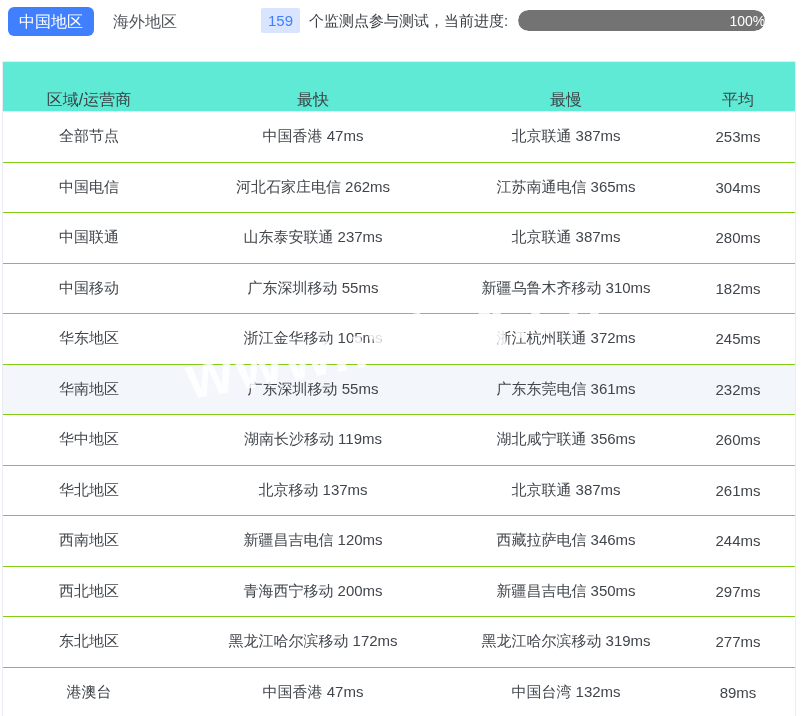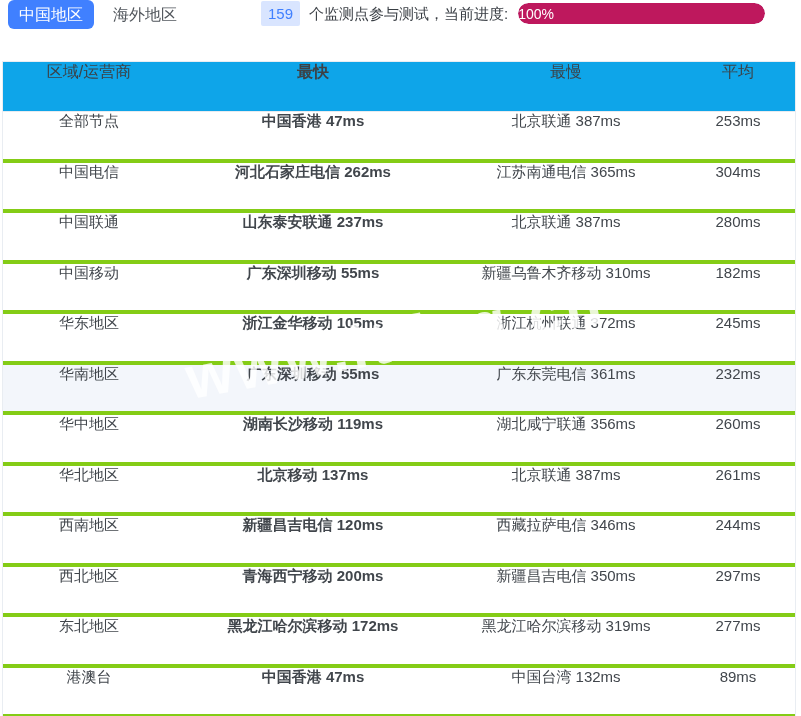--- a/index.html
+++ b/index.html
@@ -1,43 +1,43 @@
 <!DOCTYPE html>
 <html><head>
 <meta charset="utf-8">
 <style>
   * { margin:0; padding:0; box-sizing:border-box; }
   html,body { width:801px; height:716px; overflow:hidden; background:#ffffff;
     font-family:"Liberation Sans","DejaVu Sans",sans-serif; }
   body { position:relative; }
 
   
-  .topbar { height:61px; display:flex; align-items:flex-start; padding:0 11px 0 8px; background:#fff; }
+  .topbar { height:61px; display:flex; align-items:flex-start; padding:7px 11px 0 8px; background:#fff; }
   .tab-btn { border:none; background:#4080ff; color:#fff; font-size:16px; line-height:20px;
     padding:4px 11px; border-radius:6px; height:29px; cursor:pointer;
     font-family:inherit; }
   .tab-plain { color:#51565c; font-size:16px; line-height:29px; margin-left:19px; cursor:pointer;text-align:center; }
   .count-badge { margin-left:84px; background:#d9e5ff; color:#4080ff; font-size:15px;
     line-height:19px; padding:3px 7px; border-radius:2px; height:25px; margin-top:1px;text-align:right; }
   .monitor-desc { color:#383d43; font-size:15px; line-height:27px; margin-left:9px; }
   .progress-track { margin-left:10px; margin-top:3px; width:247px; height:21px;
     border-radius:11px; background:#e9eef8; overflow:hidden; position:relative; }
-  .progress-fill { position:absolute; left:0; top:0; bottom:0; background:#be185d;
-    border-radius:11px; display:flex; align-items:center; justify-content:flex-start; }
+  .progress-fill { position:absolute; left:0; top:0; bottom:0; background:#737373;
+    border-radius:11px; display:flex; align-items:center; justify-content:flex-end; }
   .progress-label { color:#fff; font-size:14px; }
 
   
   .result-table { margin:0 5px 0 2px; border:1px solid #e9edf2; border-bottom:none; }
-  .t-head { display:flex; height:50px; background:#0ea5e9; border-bottom:1px solid #e8ebf0;
-    align-items:flex-start; }
-  .t-row { display:flex; height:50.5px; border-bottom:4px solid #84cc16;
+  .t-head { display:flex; height:50px; background:#5eead4; border-bottom:1px solid #e8ebf0;
+    align-items:flex-end; }
+  .t-row { display:flex; height:50.5px; align-items:center; border-bottom:1px solid #84cc16;
     background:#fff; }
   .t-row.hl { background:#f3f6fb; }
   .c1 { width:172px; text-align:center; }
-  .c2 { width:276px; text-align:center;font-weight:bold; }
+  .c2 { width:276px; text-align:center; }
   .c3 { width:230px; text-align:center; }
   .c4 { flex:1; text-align:center; }
   .t-head div { color:#3c4146; font-size:16px; }
   .t-row div { color:#41464c; font-size:15px; }
   .t-row .c4 { font-size:15px; }
 
   
   .watermark { position:absolute; left:183px; top:306px; transform:rotate(-10.5deg);
     color:rgba(255,255,255,0.82); font-size:60px; font-weight:700; letter-spacing:3px;
     white-space:nowrap; pointer-events:none; user-select:none; }

